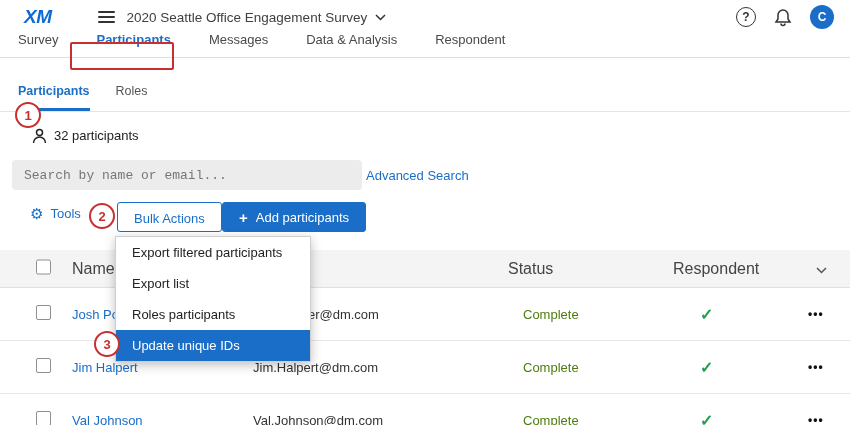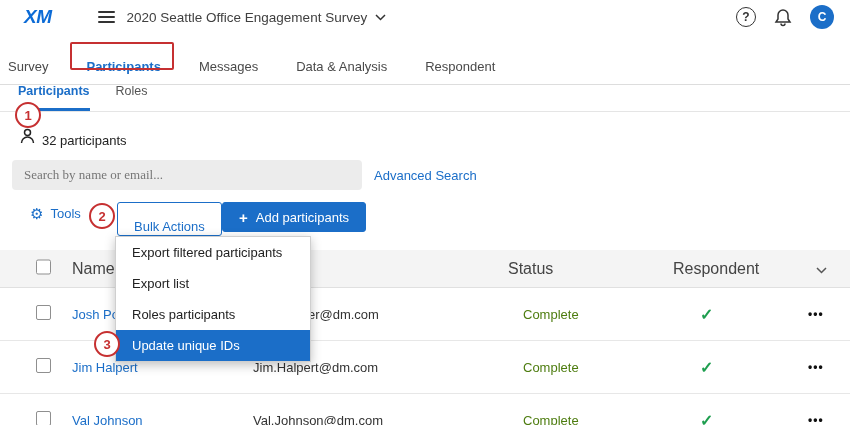--- a/index.html
+++ b/index.html
@@ -12,44 +12,44 @@
   .hamburger { width:17px; margin-left:46px; cursor:pointer; }
   .hamburger span { display:block; height:2px; background:#333; margin:3px 0; border-radius:1px; }
   .survey-title { margin-left:12px; font-size:13.5px; color:#404040; }
   .title-chev { margin-left:8px; display:inline-flex; }
   .topbar-right { margin-left:auto; display:flex; align-items:center; gap:18px; }
   .q-icon { width:20px; height:20px; border:1.5px solid #333; border-radius:50%; display:flex; align-items:center; justify-content:center; font-size:12px; color:#333; font-weight:bold; cursor:pointer; }
   .bell { display:inline-flex; cursor:pointer; }
   .avatar { width:24px; height:24px; border-radius:50%; background:#1B6EC8; color:#fff; font-size:12px; font-weight:bold; display:flex; align-items:center; justify-content:center; cursor:pointer; }
 
   
-  .mainnav { position:absolute; top:49px; left:0; right:0; height:36px; border-bottom:1px solid #ddd; display:flex; align-items:center; padding-left:8px; gap:38px; }
+  .mainnav { position:absolute; top:22px; left:0; right:0; height:36px; border-bottom:1px solid #ddd; display:flex; align-items:center; padding-left:18px; gap:38px; }
   .mainnav .tab { font-size:13px; color:#4a4a4a; cursor:pointer; }
   .mainnav .tab.active { color:#1B6EC8; font-weight:bold; }
 
   
   .subnav { position:absolute; top:70px; left:0; right:0; height:42px; border-bottom:1px solid #e5e5e5; display:flex; align-items:stretch; padding-left:18px; gap:26px; }
   .subnav .stab { font-size:12.5px; color:#555; display:flex; align-items:center; cursor:pointer; border-bottom:3px solid transparent; padding-top:3px; }
   .subnav .stab.active { color:#1B6EC8; font-weight:bold; border-bottom-color:#1B6EC8; }
 
   
-  .count-row { position:absolute; top:128px; left:20px; display:flex; align-items:flex-end; gap:7px; }
+  .count-row { position:absolute; top:128px; left:32px; display:flex; align-items:flex-start; gap:7px; }
   .count-text { font-size:13px; color:#222; }
 
   
   .search-row { position:absolute; top:160px; left:12px; display:flex; align-items:center; }
-  .search-input { width:350px; height:30px; background:#ececec; border:none; border-radius:4px; padding:12px 12px; font-size:13px; color:#333; font-family:Liberation Serif, serif; outline:none; }
+  .search-input { width:350px; height:30px; background:#ececec; border:none; border-radius:4px; padding:12px 12px; font-size:13px; color:#333; font-family:Liberation Mono, monospace; outline:none; }
   .search-input::placeholder { color:#767676; }
-  .adv-search { margin-left:12px; font-size:13px; color:#1B6EC8; cursor:pointer; }
+  .adv-search { margin-left:4px; font-size:13px; color:#1B6EC8; cursor:pointer; }
 
   
   .tools-row { position:absolute; top:202px; left:0; right:0; height:30px; }
   .tools-btn { position:absolute; left:30px; top:4px; display:flex; align-items:center; gap:7px; color:#1B6EC8; font-size:13px; cursor:pointer; }
   .gear { font-size:15px; line-height:1; color:#1B6EC8; }
-  .btn-outline { position:absolute; left:117px; top:0; height:30px; padding:16px 16px; background:#fff; border:1px solid #1B6EC8; border-radius:3px; color:#1B6EC8; font-size:13px; font-family:"Liberation Sans", sans-serif; cursor:pointer; }
+  .btn-outline { position:absolute; left:117px; top:0; height:30px; padding:8px 16px; background:#fff; border:1px solid #1B6EC8; border-radius:3px; color:#1B6EC8; font-size:13px; font-family:"Liberation Sans", sans-serif; cursor:pointer; }
   .btn-primary { position:absolute; left:222px; top:0; height:30px; padding:0 16px; background:#1B6EC8; border:1px solid #1B6EC8; border-radius:3px; color:#fff; font-size:13px; font-family:"Liberation Sans", sans-serif; cursor:pointer; display:flex; align-items:center; gap:8px; }
   .btn-primary .plus { font-size:15px; font-weight:bold; }
 
   
   .table { position:absolute; top:250px; left:0; right:0; }
   .thead { position:relative; height:38px; background:#f4f4f4; border-bottom:1px solid #e0e0e0; font-size:16px; color:#444; }
   .trow { position:relative; height:53px; border-bottom:1px solid #e7e7e7; background:#fff; font-size:13px; }
   .cell { position:absolute; top:50%; transform:translateY(-50%); white-space:nowrap; }
   .c-check { left:36px; }
   .c-name { left:72px; }

